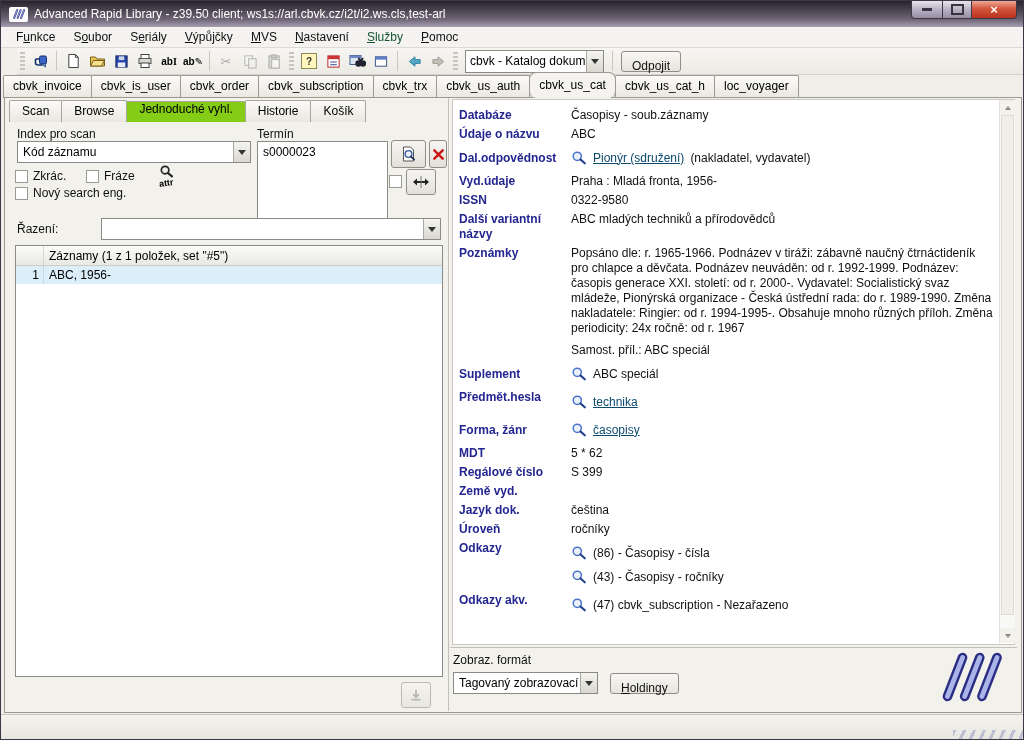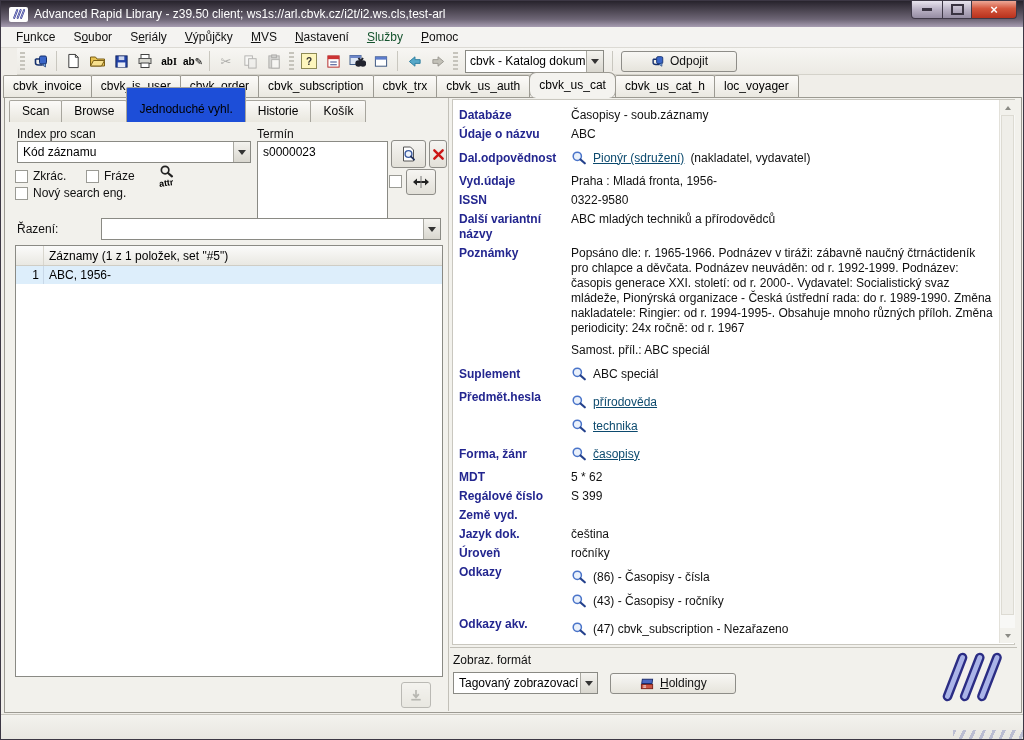--- a/index.html
+++ b/index.html
@@ -37,35 +37,35 @@
   .tsep{width:1px;height:20px;background:#c9c7bf;margin:0 4px;}
   .tbtn{width:24px;height:22px;display:flex;align-items:center;justify-content:center;border-radius:2px;}
   .tbtn svg{display:block;}
   .tbtn.disabled{opacity:.45;filter:grayscale(1);}
   .tb-dd{display:flex;align-items:center;height:21px;border:1px solid #8a8a84;background:#fff;margin:0 4px;}
   .tb-dd .ddtext{width:112px;padding:0 4px;font-size:12px;overflow:hidden;white-space:nowrap;}
   .ddarrow{width:16px;height:100%;background:linear-gradient(180deg,#f4f3ef,#d9d7cf);border-left:1px solid #a9a8a1;
     display:flex;align-items:center;justify-content:center;}
   .tri-down{width:0;height:0;border-left:4px solid transparent;border-right:4px solid transparent;border-top:5px solid #333;}
   .btn{display:inline-flex;align-items:center;gap:5px;border:1px solid #8e8d88;border-radius:3px;
-    background:linear-gradient(180deg,#f8f7f4,#e6e4dc);font-size:12px;color:#111;padding:2px 28px;height:21px;box-sizing:border-box;}
+    background:linear-gradient(180deg,#f8f7f4,#e6e4dc);font-size:12px;color:#111;padding:2px 10px;height:21px;box-sizing:border-box;flex-direction:column;}
 
   
   .tabrow{left:2px;top:74px;width:948px;height:23px;display:flex;align-items:flex-end;font-size:12px;}
   .tab{padding:3px 9px 3px 9px;border:1px solid #9c9a92;border-bottom:none;background:linear-gradient(180deg,#fcfbf9,#e9e7df);
     margin-right:-1px;border-radius:2px 2px 0 0;height:16px;white-space:nowrap;}
   .tab.active{background:#f4f3ef;padding-top:5px;height:17px;position:relative;z-index:3;border-radius:7px;}
   .pagebox{left:3px;top:96px;width:1018px;height:616px;border:1px solid #9c9a92;background:#f2f1ec;box-sizing:border-box;}
 
   
   .leftpanel{left:8px;top:97px;width:438px;height:613px;font-size:12px;}
   .subtabs{display:flex;align-items:flex-end;height:24px;}
   .subtab{padding:3px 12px;border:1px solid #a7a59d;border-bottom:none;background:linear-gradient(180deg,#fbfaf8,#e9e7df);
     margin-right:-1px;border-radius:2px 2px 0 0;height:15px;}
-  .subtab.active{background:#1d4ed8;height:17px;padding-top:14px;z-index:2;position:relative;}
+  .subtab.active{background:#84cc16;height:17px;padding-top:0;z-index:2;position:relative;}
   .flabel{color:#111;}
   .dd{display:flex;align-items:center;height:22px;border:1px solid #8a8a84;background:#fff;box-sizing:border-box;}
   .dd .ddtext{flex:1;padding:0 5px;overflow:hidden;white-space:nowrap;}
   .termbox{border:1px solid #8a8a84;background:#fff;box-sizing:border-box;padding:3px 5px;font-size:12px;}
   .sqbtn{border:1px solid #8e8d88;border-radius:3px;background:linear-gradient(180deg,#f6f5f2,#e2e0d8);
     display:flex;align-items:center;justify-content:center;box-sizing:border-box;}
   .cb{width:13px;height:13px;border:1px solid #9a9a94;background:#fff;box-sizing:border-box;display:inline-block;}
   .cbrow{display:flex;align-items:center;gap:5px;}
   .listbox{border:1px solid #8a8a84;background:#fff;box-sizing:border-box;overflow:hidden;}
   .listheader{height:19px;background:linear-gradient(180deg,#fbfbfa,#e9e8e2);border-bottom:1px solid #cfcdc5;
@@ -416,27 +416,20 @@
       </div>
     </div>
     <div class="drow">
       <div class="dlabel">Předmět.hesla</div>
       <div class="dval">
         <div class="icon-line">
           <svg class="mag" width="16" height="16" viewBox="0 0 16 16">
             <circle cx="6.3" cy="6.3" r="4.1" fill="#eaf1fb" stroke="#4a74c9" stroke-width="1.5"></circle>
             <line x1="9.5" y1="9.5" x2="13.8" y2="13.3" stroke="#24418c" stroke-width="2.2" stroke-linecap="round"></line>
           </svg>
-          <span class="dlink">přírodověda</span>
-        </div>
-        <div class="icon-line">
-          <svg class="mag" width="16" height="16" viewBox="0 0 16 16">
-            <circle cx="6.3" cy="6.3" r="4.1" fill="#eaf1fb" stroke="#4a74c9" stroke-width="1.5"></circle>
-            <line x1="9.5" y1="9.5" x2="13.8" y2="13.3" stroke="#24418c" stroke-width="2.2" stroke-linecap="round"></line>
-          </svg>
           <span class="dlink">technika</span>
         </div>
       </div>
     </div>
     <div class="drow" style="align-items:center;">
       <div class="dlabel">Forma, žánr</div>
       <div class="dval icon-line">
         <svg class="mag" width="16" height="16" viewBox="0 0 16 16">
           <circle cx="6.3" cy="6.3" r="4.1" fill="#eaf1fb" stroke="#4a74c9" stroke-width="1.5"></circle>
           <line x1="9.5" y1="9.5" x2="13.8" y2="13.3" stroke="#24418c" stroke-width="2.2" stroke-linecap="round"></line>

